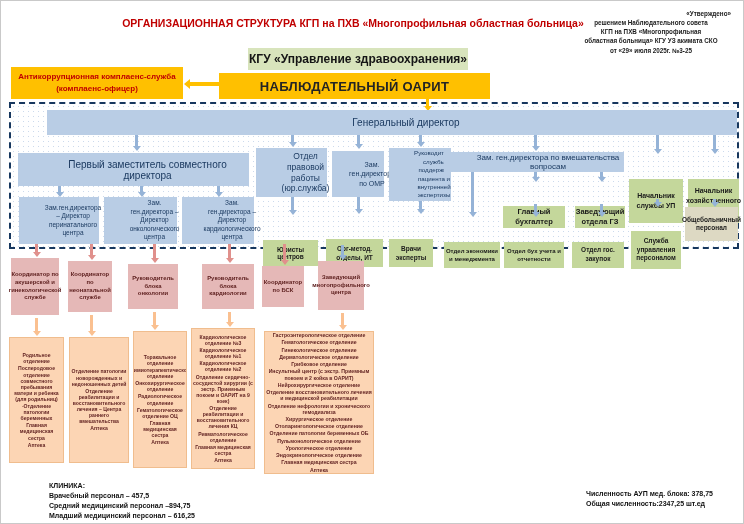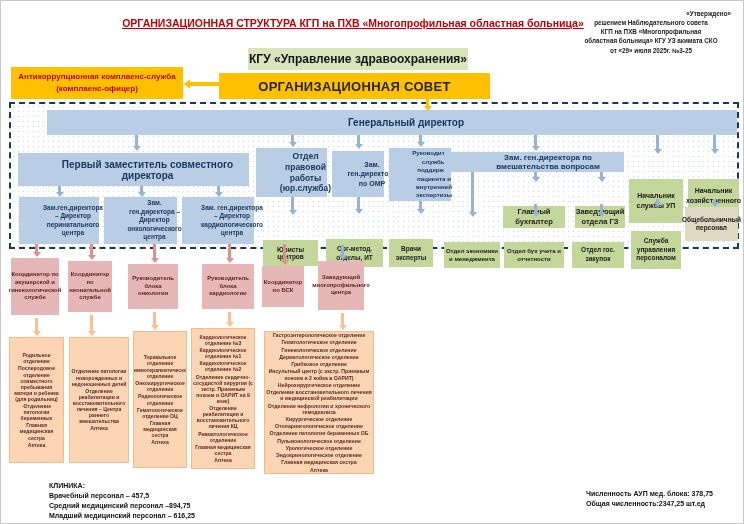--- a/index.html
+++ b/index.html
@@ -4,32 +4,32 @@
 <style>
   html,body{margin:0;padding:0;background:#888;}
   .canvas{
     position:relative;width:744px;height:524px;background:#fff;
     font-family:"Liberation Sans",sans-serif;overflow:hidden;
     border:1px solid #c9c9c9;box-sizing:border-box;margin:0 auto;
   }
   .abs{position:absolute;box-sizing:border-box;}
   .cent{display:flex;flex-direction:column;align-items:center;justify-content:center;text-align:center;}
   
-  #title{left:92px;top:16px;width:520px;color:#C00000;font-weight:bold;font-size:10.5px;text-align:center;text-decoration:underline;}
+  #title{left:92px;top:16px;width:520px;color:#C00000;font-weight:bold;font-size:10.5px;text-align:center;}
   #approval{right:6px;top:8px;width:172px;font-size:6.3px;font-weight:bold;color:#1a1a1a;text-align:center;line-height:1.45;}
   #approval div:first-child{text-align:right;padding-right:6px;}
   
   #kgu{left:247px;top:47px;width:220px;height:22px;background:#D8E4BC;font-weight:bold;font-size:12px;color:#151515;}
   #ns{left:218px;top:72px;width:271px;height:26px;background:#FFC000;font-weight:bold;font-size:13px;color:#242424;letter-spacing:.3px;}
   #compliance{left:10px;top:66px;width:172px;height:32px;background:#FFC000;color:#C00000;font-weight:bold;font-size:8px;line-height:1.5;}
   
   #boundary{left:8px;top:101px;width:730px;height:147px;border:2px dashed #17375E;
     background-image:radial-gradient(circle,#ccdaec 0.8px,transparent 1px);background-size:5px 5px;}
   
-  .blue{background:#B9CDE5;color:#17365D;font-weight:bold;padding-left:28px;}
+  .blue{background:#B9CDE5;color:#17365D;font-weight:normal;padding-left:28px;}
   .green{background:#C4D79B;color:#1a1a1a;font-weight:bold;margin-top:24px;}
   .tan{background:#DDD9C3;color:#1a1a1a;font-weight:bold;}
   .pink{background:#E5B8B7;color:#5F2120;font-weight:bold;}
   .orange{background:#FCD5B4;color:#632423;font-weight:bold;border:1px solid #f0bd8e;overflow:hidden;}
   
   #gd-bar{left:46px;top:109px;width:690px;height:25px;font-size:10px;}
   #first-deputy{left:17px;top:152px;width:231px;height:33px;font-size:10px;}
   #dir-perinatal{left:18px;top:196px;width:80px;height:47px;font-size:6.5px;line-height:1.3;}
   #dir-onco{left:103px;top:196px;width:73px;height:47px;font-size:6.5px;line-height:1.3;}
   #dir-cardio{left:181px;top:196px;width:72px;height:47px;font-size:6.5px;line-height:1.3;}
@@ -88,21 +88,21 @@
       <div>«Утверждено»</div>
       <div>решением Наблюдательного совета</div>
       <div>КГП на ПХВ «Многопрофильная</div>
       <div>областная больница» КГУ УЗ акимата СКО</div>
       <div>от «29» июля 2025г. №3-25</div>
     </div>
 
   <div id="boundary" class="abs"></div>
 
   <div id="kgu" class="abs cent">КГУ «Управление здравоохранения»</div>
-  <div id="ns" class="abs cent">ОРГАНИЗАЦИОННАЯ СОВЕТ</div>
+  <div id="ns" class="abs cent">НАБЛЮДАТЕЛЬНЫЙ ОАРИТ</div>
   <div id="compliance" class="abs cent">
     <div>Антикоррупционная комплаенс-служба</div>
     <div>(комплаенс-офицер)</div>
   </div>
 
   <div class="ah-left y" style="left:188px;top:81px;width:30px;"></div>
   <div class="av y" style="left:425px;top:98px;height:8px;"></div>
 
   <div id="gd-bar" class="abs cent blue">Генеральный директор</div>
   <div id="first-deputy" class="abs cent blue">Первый заместитель совместного директора</div>

